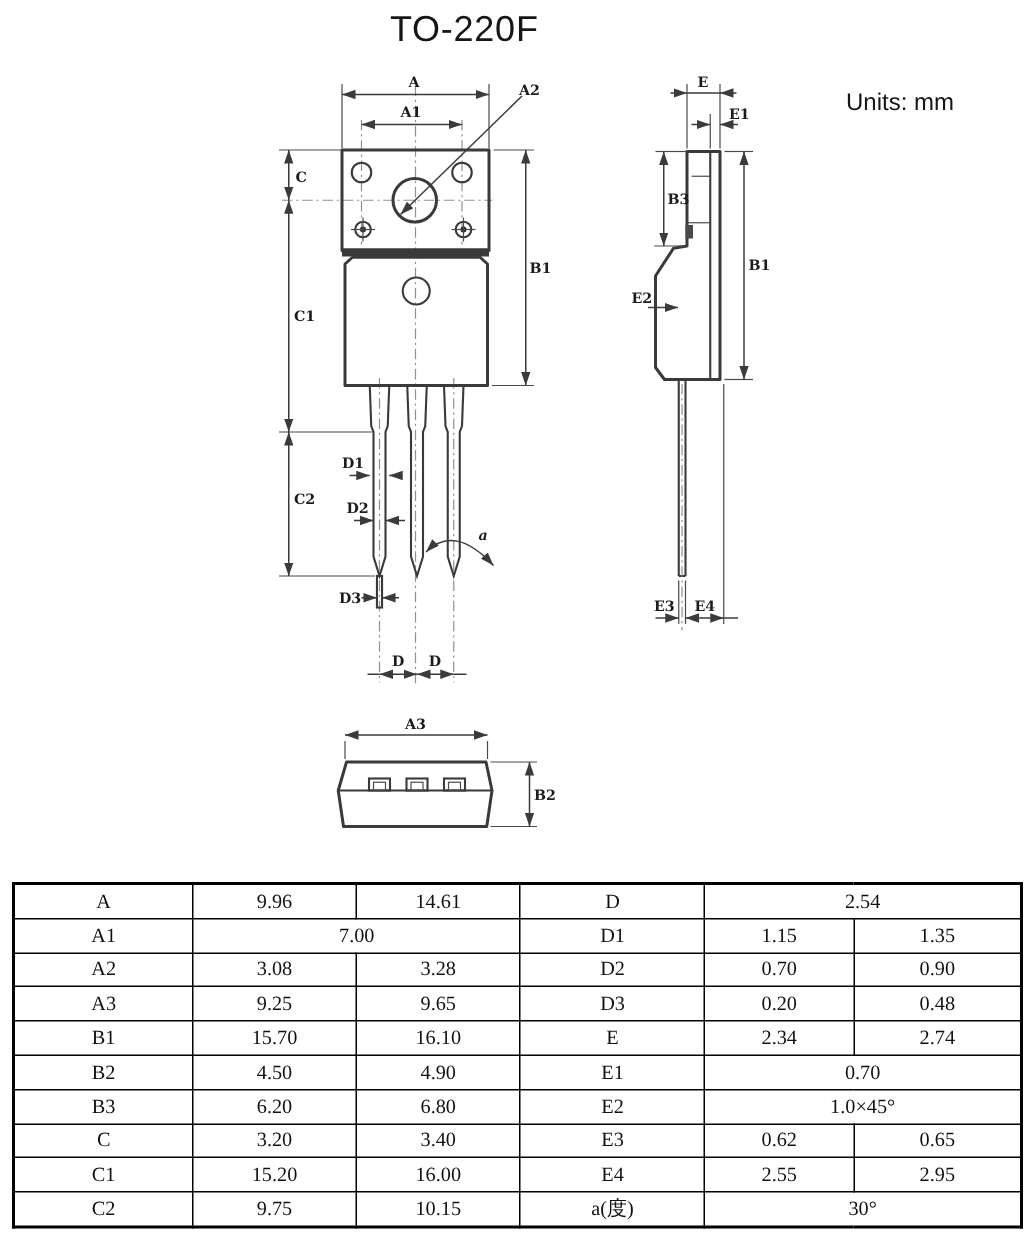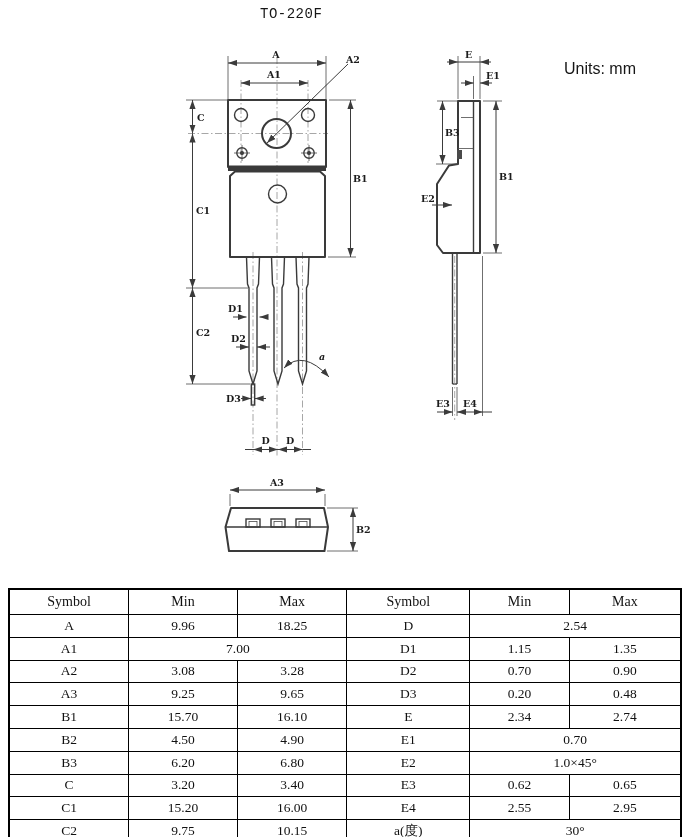--- a/index.html
+++ b/index.html
@@ -1,19 +1,19 @@
 <!DOCTYPE html>
 <html><head>
 <meta charset="utf-8">
 <style>
   html,body{margin:0;padding:0;background:#ffffff;}
   .page{position:relative;width:690px;height:837px;background:#ffffff;overflow:hidden;
         font-family:"Liberation Serif", serif;color:#111;}
-  .doc-title{position:absolute;left:260px;top:6px;font-family:Liberation Mono, monospace;
-             font-size:14px;color:#161616;letter-spacing:.5px;}
+  .doc-title{position:absolute;left:260px;top:6px;font-family:Liberation Sans, sans-serif;
+             font-size:24px;color:#161616;letter-spacing:.5px;}
   .units{position:absolute;left:564px;top:60px;font-family:"Liberation Sans",sans-serif;
          font-size:16px;color:#161616;}
   svg text{font-family:"DejaVu Serif","Liberation Serif",serif;font-size:9.5px;font-weight:bold;fill:#1c1c1c;}
   svg text.it{font-style:italic;}
   .dim{stroke:#3b3b3b;stroke-width:1;fill:none;}
   .thin{stroke:#4a4a4a;stroke-width:.8;fill:none;}
   .out{stroke:#3a3a3a;stroke-width:2;fill:none;stroke-linejoin:round;}
   .out2{stroke:#3a3a3a;stroke-width:1.4;fill:none;}
   .cl{stroke:#909090;stroke-width:.8;fill:none;stroke-dasharray:7 2.5 1.5 2.5;}
   
@@ -208,32 +208,24 @@
   <table class="spec">
     <colgroup>
         <col class="c1">
         <col class="c2">
         <col class="c3">
         <col class="c4">
         <col class="c5">
         <col class="c6">
       </colgroup>
     <tbody>
-      <tr class="hdr">
-        <td>Symbol</td>
-        <td>Min</td>
-        <td>Max</td>
-        <td>Symbol</td>
-        <td>Min</td>
-        <td>Max</td>
-      </tr>
       <tr>
         <td class="sym">A</td>
         <td>9.96</td>
-        <td>18.25</td>
+        <td>14.61</td>
         <td class="sym">D</td>
         <td colspan="2">2.54</td>
       </tr>
       <tr>
         <td class="sym">A1</td>
         <td colspan="2">7.00</td>
         <td class="sym">D1</td>
         <td>1.15</td>
         <td>1.35</td>
       </tr>

